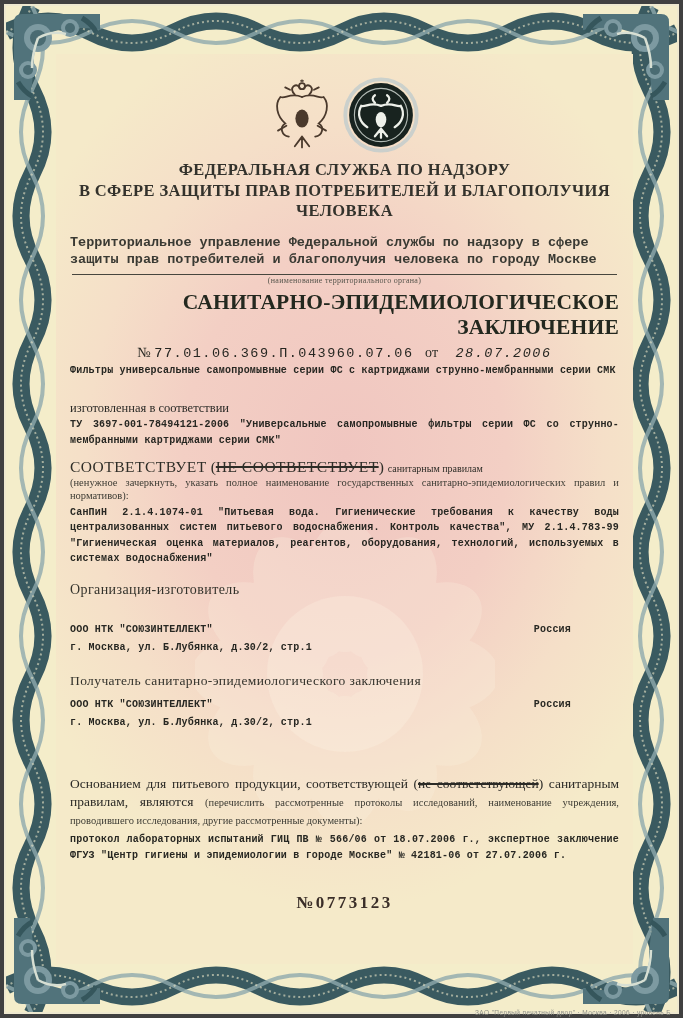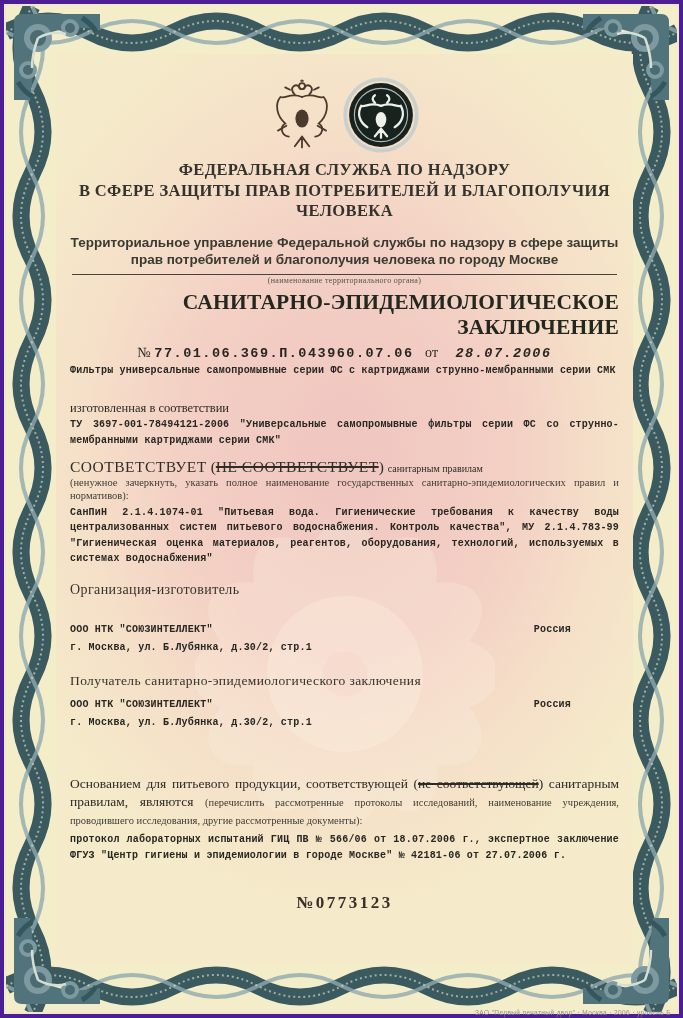--- a/index.html
+++ b/index.html
@@ -1,16 +1,16 @@
 <!DOCTYPE html>
 <html><head>
 <meta charset="utf-8">
 <style>
   html,body{margin:0;padding:0;background:#ffffff;}
-  .sheet{position:relative;width:683px;height:1018px;background:#4c1d95;overflow:hidden;
+  .sheet{position:relative;width:683px;height:1018px;background:#404040;overflow:hidden;
          font-family:"Liberation Serif",serif;}
   
   .frame{position:absolute;left:6px;top:6px;right:6px;bottom:6px;background:#f4edca;
          box-shadow:0 0 0 2px #eee8cf;}
   .band{position:absolute;pointer-events:none;}
   .band.top{left:6px;top:6px;width:671px;height:52px;}
   .band.bottom{left:6px;bottom:6px;width:671px;height:52px;}
   .band.left{left:6px;top:6px;width:52px;height:1006px;}
   .band.right{right:6px;top:6px;width:52px;height:1006px;}
   .corner{position:absolute;width:96px;height:96px;}
@@ -22,28 +22,28 @@
   .inner{position:absolute;left:56px;top:54px;right:50px;bottom:54px;
          background:
            radial-gradient(ellipse 62% 50% at 50% 44%, #f0c6c0 0%, #f3cfc4 45%, #f5dfc8 72%, #f5eac9 100%);
          padding:14px 14px 0 14px;box-sizing:border-box;}
   .watermark{position:absolute;left:50%;top:470px;transform:translateX(-50%);z-index:0;opacity:.75;}
   .content{position:relative;z-index:1;color:#2b2a26;}
   
   .emblems{display:flex;justify-content:center;align-items:center;gap:10px;margin-top:10px;height:74px;}
   .agency{margin-top:8px;text-align:center;font-weight:bold;font-size:16.5px;line-height:1.25;
           letter-spacing:.4px;color:#33322c;}
-  .territorial{margin-top:12px;text-align:center;font-family:Liberation Sans, sans-serif;
+  .territorial{margin-top:12px;font-family:Liberation Mono, monospace;
                font-weight:bold;font-size:13.5px;line-height:1.3;color:#3a3a33;}
   .rule{border:none;border-top:1.6px solid #47463e;margin:5px 2px 1px 2px;}
   .caption{text-align:center;font-size:8px;color:#55544b;letter-spacing:.3px;}
   .doc-title{margin-top:5px;text-align:right;font-weight:bold;font-size:21.5px;
              letter-spacing:.2px;color:#23281f;}
   .number-line{margin-top:5px;text-align:center;font-size:14px;color:#2a2a24;}
-  .mono{font-family:"Liberation Mono",monospace;font-weight:bold;color:#272722;}
+  .mono{font-family:"Liberation Mono",monospace;font-weight:normal;color:#272722;}
   .number-line .mono{letter-spacing:1.5px;font-size:13.5px;}
   .number-line .date{font-style:italic;margin-left:14px;}
   
   .serif-p{font-size:13.5px;line-height:1.35;text-align:justify;}
   .mono-p{font-family:"Liberation Mono",monospace;font-weight:bold;font-size:10px;
           line-height:1.55;text-align:justify;color:#272722;letter-spacing:.2px;}
   .small-note{font-size:10.5px;line-height:1.25;color:#3d3c34;text-align:justify;}
   .strike{text-decoration:line-through;text-decoration-thickness:1.5px;}
   .compliance{margin-top:10px;font-size:15.5px;color:#2e2d27;}
   .compliance .cap{letter-spacing:.5px;}

